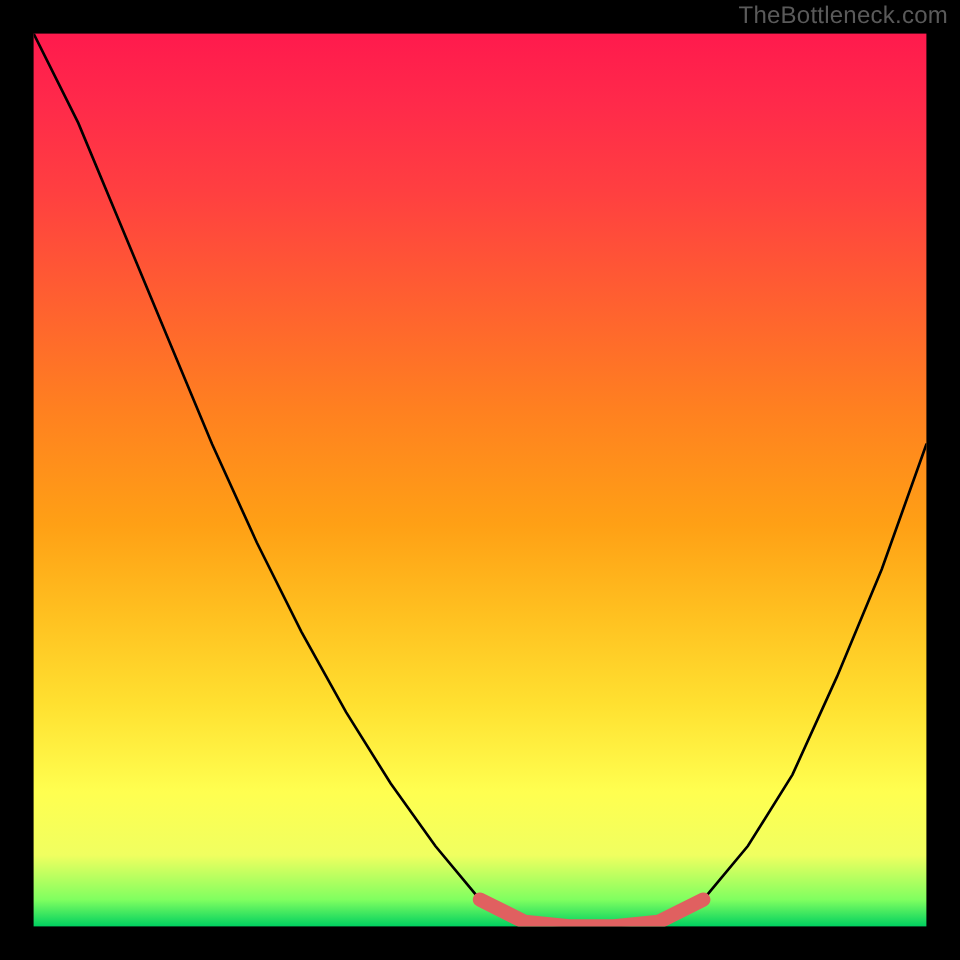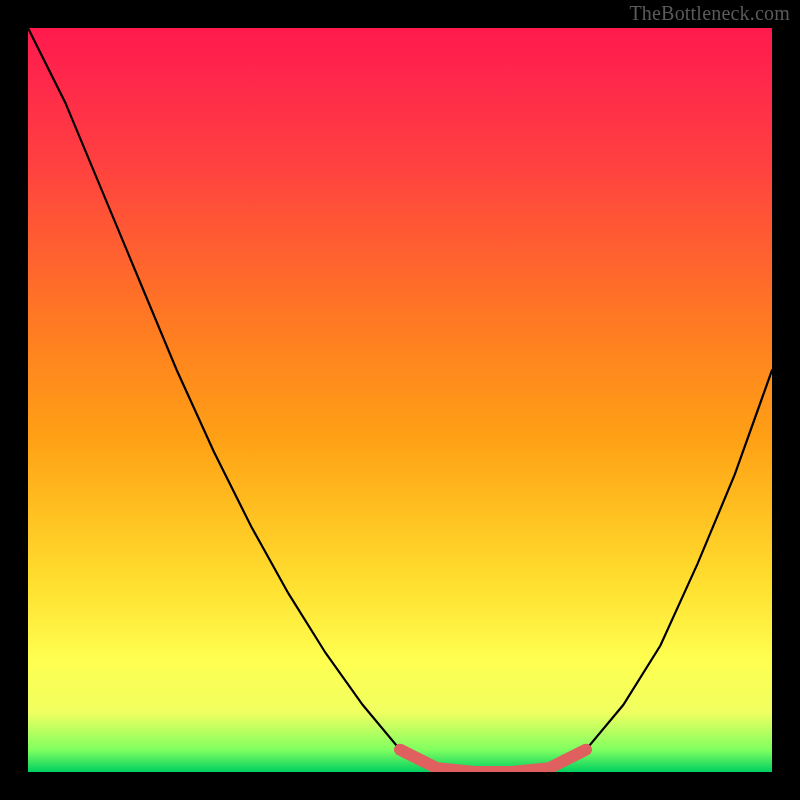--- a/index.html
+++ b/index.html
@@ -43,21 +43,21 @@
     top: 28px;
     width: 744px;
     height: 744px;
     pointer-events: none;
   }
   .watermark {
     position: absolute;
     top: 2px;
     right: 10px;
     color: #5a5a5a;
-    font-family: Liberation Serif, serif;
+    font-family: Liberation Sans, sans-serif;
     font-size: 20px;
     font-weight: 500;
     letter-spacing: 0.2px;
     text-align: right;
   }
 </style>
 </head>
 <body>
 
 <div class="chart-container">

